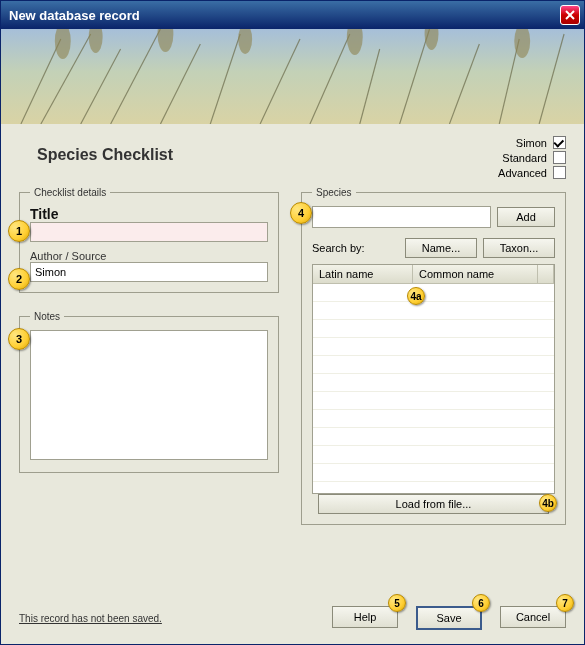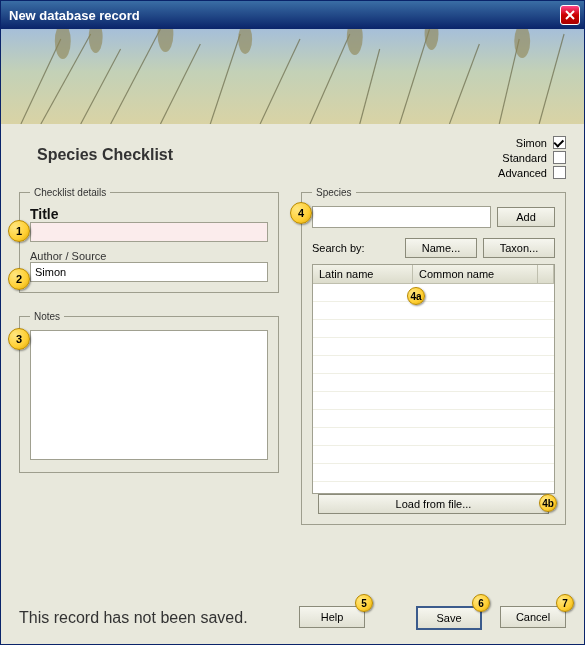--- a/index.html
+++ b/index.html
@@ -98,24 +98,24 @@
   .thead .th.c3 { width:16px; }
   .tbody { flex:1; background:
     repeating-linear-gradient(to bottom,#fff 0,#fff 17px,#efefe4 17px,#efefe4 18px);
   }
   .load-row { text-align:center; }
   .load-row .btn { width:95%; }
   .footer {
     position:absolute; left:18px; right:18px; bottom:14px;
     display:flex; justify-content:space-between; align-items:center;
   }
-  .footer .status { font-size:16px; color:#333; }
+  .footer .status { font-size:10px; color:#333;text-decoration:underline; }
   .footer .btns { display:flex; gap:18px; }
   .footer .btn { min-width:66px; padding:4px 4px; }
-  .footer .btn.primary { border:2px solid #3b5b8c;margin-left:33px; }
+  .footer .btn.primary { border:2px solid #3b5b8c; }
   
   .ann {
     position:absolute; width:22px; height:22px; border-radius:50%;
     background: radial-gradient(circle at 30% 30%, #ffe680 0%, #ffcf33 60%, #d9a400 100%);
     border:1px solid #b88900;
     display:flex; align-items:center; justify-content:center;
     font-size:11px; font-weight:bold; color:#000;
     box-shadow:1px 1px 2px rgba(0,0,0,0.4);
     z-index:10;
   }

